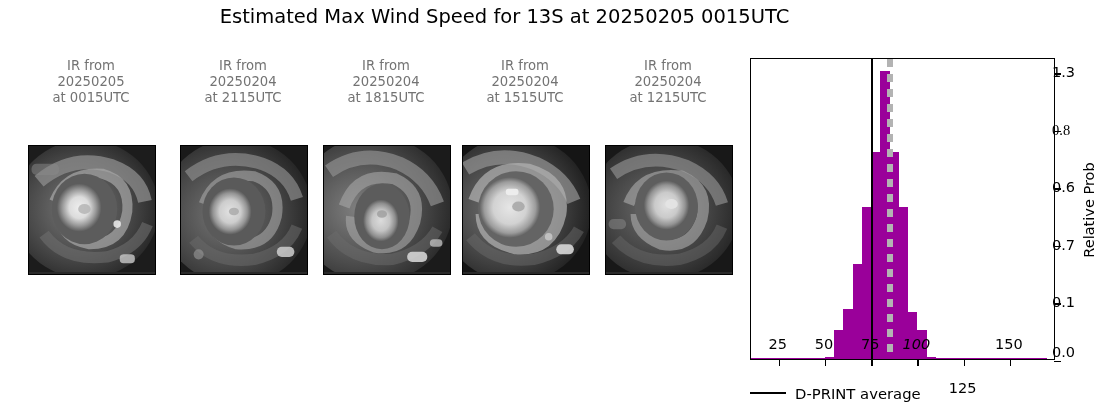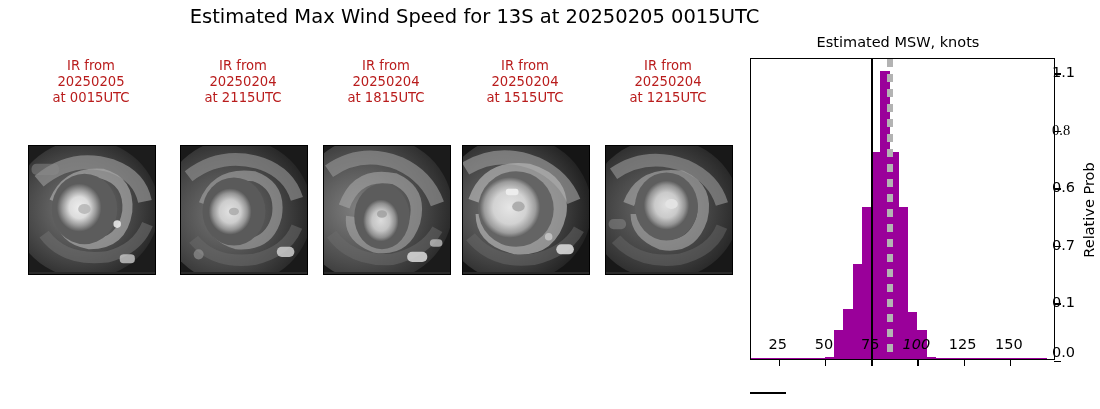--- a/index.html
+++ b/index.html
@@ -8,26 +8,27 @@
     background:#ffffff;
     font-family:"DejaVu Sans", sans-serif;
     color:#000000;
     overflow:hidden;
     position:relative;
   }
   .page-title{
     position:absolute;top:5px;left:0;width:949px;
     text-align:center;font-size:19.5px;color:#000;
     letter-spacing:0px;
+    padding-left:30px;
   }
   
   .panels{position:absolute;top:58px;left:0;width:740px;height:230px;}
   .panel{position:absolute;top:0;width:134px;}
   .panel-label{
-    font-size:13.2px;line-height:16px;text-align:center;color:#b91c1c;
+    font-size:13.2px;line-height:16px;text-align:center;color:#737373;
     white-space:pre-line;
   }
   .panel-img-wrap{
     position:absolute;top:87px;left:4px;
     width:126px;height:128px;
     border:1px solid #000;
     overflow:hidden;
     background:#2a2a2a;
   }
   .sat{position:absolute;inset:0;}
@@ -233,21 +234,20 @@
         <path d="M18 46 Q28 20 60 24 Q82 34 76 58 Q68 82 44 78 Q24 70 24 54" stroke="#a6a6a6" stroke-width="9" fill="none" opacity="0.65"></path>
         <ellipse cx="48" cy="48" rx="25" ry="27" fill="url(#g4)"></ellipse>
         <ellipse cx="52" cy="46" rx="5" ry="4" fill="#e4e4e4" opacity="0.9"></ellipse>
         <rect x="2" y="58" width="14" height="8" rx="4" fill="#8c8c8c" opacity="0.5"></rect>
       </svg>
     </div>
   </div>
 </div>
 
 <div class="chart-wrap">
-  <div class="chart-title">Estimated MSW, knots</div>
   <div class="axes">
     <div class="plotarea" id="plotarea">
         <div class="bar" style="left: 0px; width: 9.24242px; height: 1.2px;"></div>
         <div class="bar" style="left: 9.24242px; width: 9.24242px; height: 1.2px;"></div>
         <div class="bar" style="left: 18.4848px; width: 9.24242px; height: 1.2px;"></div>
         <div class="bar" style="left: 27.7273px; width: 9.24242px; height: 1.2px;"></div>
         <div class="bar" style="left: 36.9697px; width: 9.24242px; height: 1.2px;"></div>
         <div class="bar" style="left: 46.2121px; width: 9.24242px; height: 1.2px;"></div>
         <div class="bar" style="left: 55.4545px; width: 9.24242px; height: 1.2px;"></div>
         <div class="bar" style="left: 64.697px; width: 9.24242px; height: 1.2px;"></div>
@@ -294,30 +294,31 @@
         <div class="xtick" style="left: 212.576px;"></div>
         <div class="xtick" style="left: 258.788px;"></div>
       </div>
   </div>
   <div id="yticklabels">
       <div class="ytick-lbl" style="top: 322px;">0.0</div>
       <div class="ytick-lbl" style="top: 272.476px;">0.1</div>
       <div class="ytick-lbl" style="top: 214.952px;">0.7</div>
       <div class="ytick-lbl" style="top: 157.429px;">0.6</div>
       <div class="ytick-lbl" style="top: 99.9048px; font-family: Liberation Serif, serif;">0.8</div>
-      <div class="ytick-lbl" style="top: 42.381px;">1.1</div>
+      <div class="ytick-lbl" style="top: 42.381px;">1.3</div>
     </div>
   <div id="xticklabels">
       <div class="xtick-lbl" style="left: 37.7273px;">25</div>
       <div class="xtick-lbl" style="left: 83.9394px;">50</div>
       <div class="xtick-lbl" style="left: 130.152px;">75</div>
       <div class="xtick-lbl" style="left: 176.364px; font-style: italic;">100</div>
-      <div class="xtick-lbl" style="left: 222.576px;">125</div>
+      <div class="xtick-lbl" style="left: 222.576px; margin-top: 44px;">125</div>
       <div class="xtick-lbl" style="left: 268.788px;">150</div>
     </div>
   <div class="ylabel">Relative Prob</div>
 
   <div class="legend">
     <div class="leg-item" style="left:0px">
       <span class="leg-solid"></span>
+      <span class="leg-txt">D-PRINT average</span>
     </div>
   </div>
 </div>
 
 </body></html>

